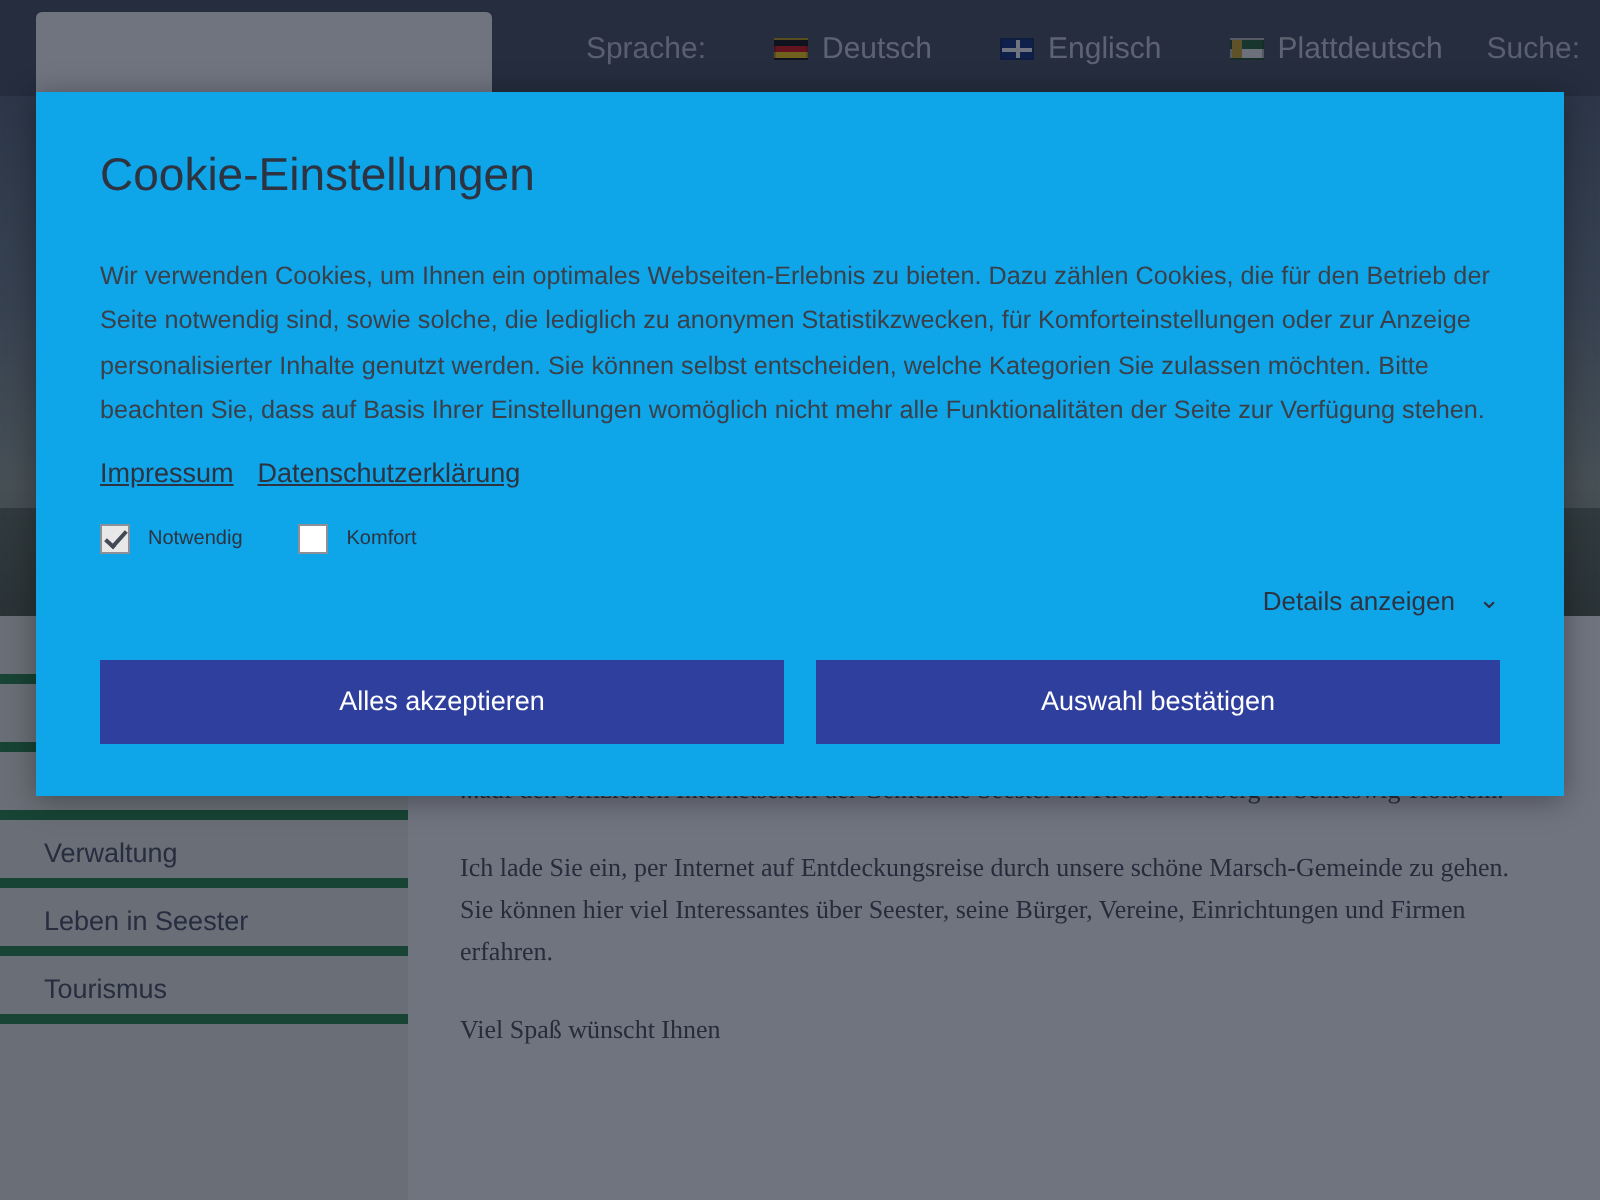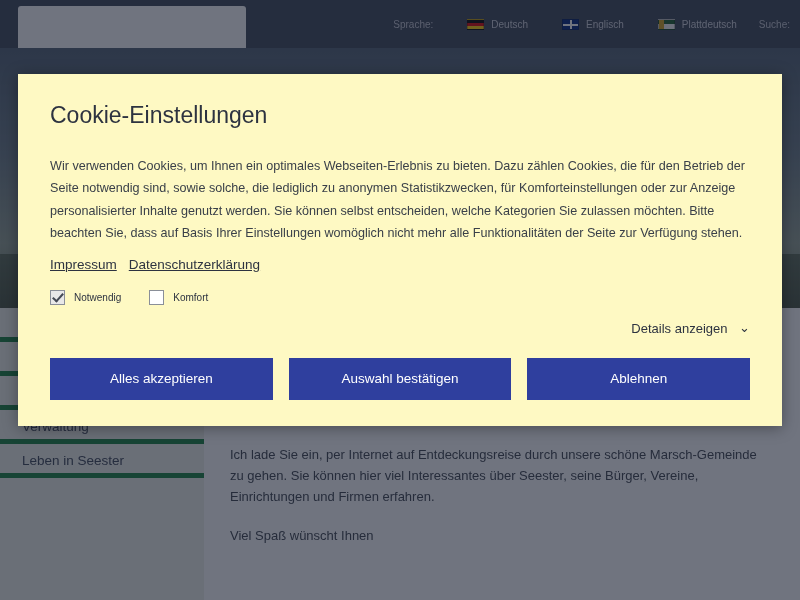--- a/index.html
+++ b/index.html
@@ -35,21 +35,21 @@
     color: #cfd3dc;
     margin-left: 26px;
     letter-spacing: 0.2px;
     white-space: nowrap;
   }
   .lang-bar {
     margin-left: auto;
     display: flex;
     align-items: center;
     gap: 22px;
-    font-size: 10px;
+    font-size: 15px;
     color: #cfd3dc;
     padding-right: 10px;
     text-align: right;
   }
   .lang-item {
     display: flex;
     align-items: center;
     gap: 7px;
     white-space: nowrap;
     padding-left: 12px;
@@ -139,20 +139,21 @@
   }
   .nav-item.active {
     color: #2f7a3a;
     font-weight: bold;
   }
   .main-col {
     flex: 1;
     padding: 14px 34px 0 26px;
     position: relative;
     box-sizing: border-box;
+    font-family: Liberation Serif, serif;
   }
   .tool-icons {
     position: absolute;
     right: 28px;
     top: 2px;
     display: flex;
     gap: 14px;
     color: #8a8f98;
   }
   .main-title {
@@ -175,25 +176,24 @@
     inset: 0;
     background: rgba(25, 30, 48, 0.62);
   }
 
   
   #cookie-dialog {
     position: absolute;
     left: 18px;
     top: 46px;
     width: 764px;
-    background: #fef9c3;
+    background: #0ea5e9;
     box-sizing: border-box;
     padding: 28px 32px 26px 32px;
     box-shadow: 0 2px 14px rgba(0,0,0,0.35);
-    margin-top: 28px;
   }
   .dlg-title {
     font-size: 23px;
     color: #2d3340;
     font-weight: normal;
     margin: 0 0 26px 0;
   }
   .dlg-body {
     font-size: 12.6px;
     color: #3a4049;
@@ -313,20 +313,21 @@
     <div class="hero-strip"></div>
   </div>
 
   <div class="content-wrap">
     <div class="sidebar">
       <div class="nav-item active">Startseite</div>
       <div class="nav-item">Aktuelles</div>
       <div class="nav-item">Gemeinde</div>
       <div class="nav-item">Verwaltung</div>
       <div class="nav-item">Leben in Seester</div>
+      <div class="nav-item">Tourismus</div>
     </div>
 
     <div class="main-col">
       <div class="tool-icons">
         <span>✉</span>
         <span>🖨</span>
       </div>
       <h2 class="main-title">Herzlich willkommen</h2>
       <p class="main-p">...auf den offiziellen Internetseiten der Gemeinde Seester im Kreis Pinneberg in Schleswig-Holstein.</p>
       <p class="main-p">Ich lade Sie ein, per Internet auf Entdeckungsreise durch unsere schöne Marsch-Gemeinde zu gehen. Sie können hier viel Interessantes über Seester, seine Bürger, Vereine, Einrichtungen und Firmen erfahren.</p>
@@ -359,15 +360,14 @@
   </div>
 
   <div class="details-row">
     <span>Details anzeigen</span>
     <span class="caret">⌄</span>
   </div>
 
   <div class="btn-row">
     <button class="dlg-btn">Alles akzeptieren</button>
     <button class="dlg-btn">Auswahl bestätigen</button>
-    <button class="dlg-btn">Ablehnen</button>
   </div>
 </div>
 
 </body></html>

